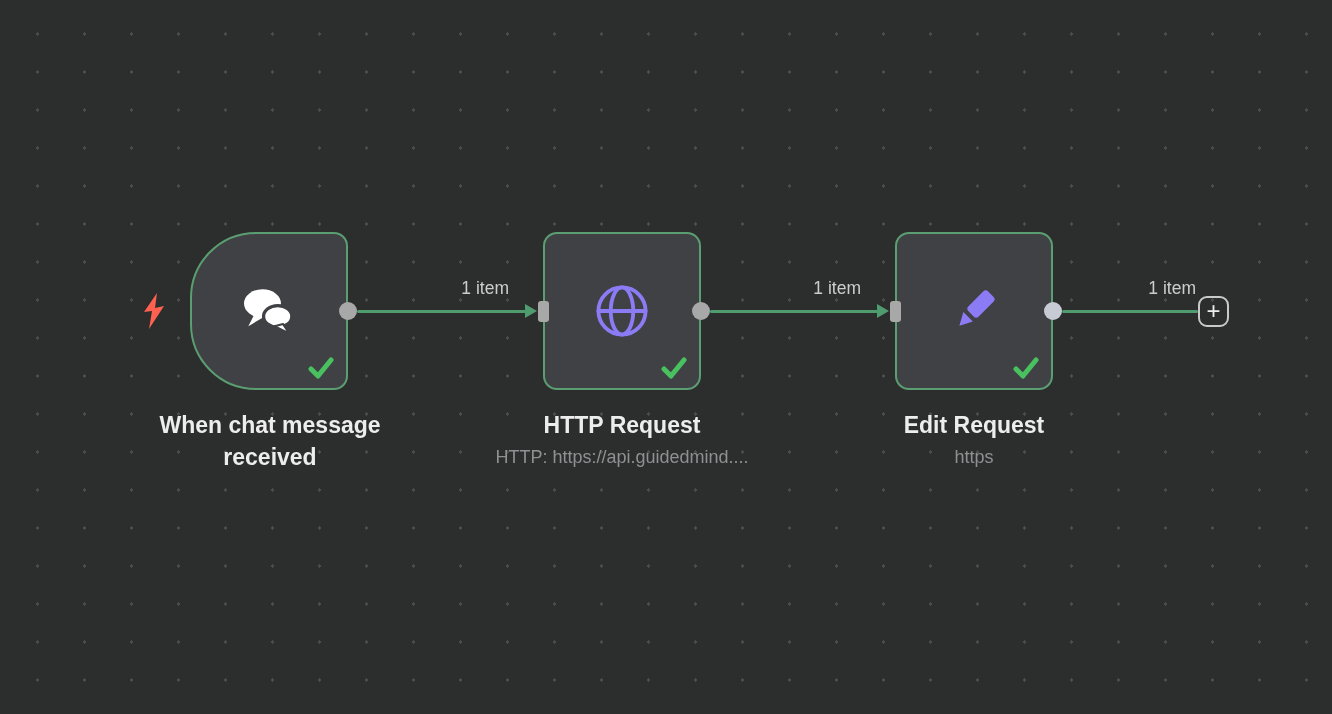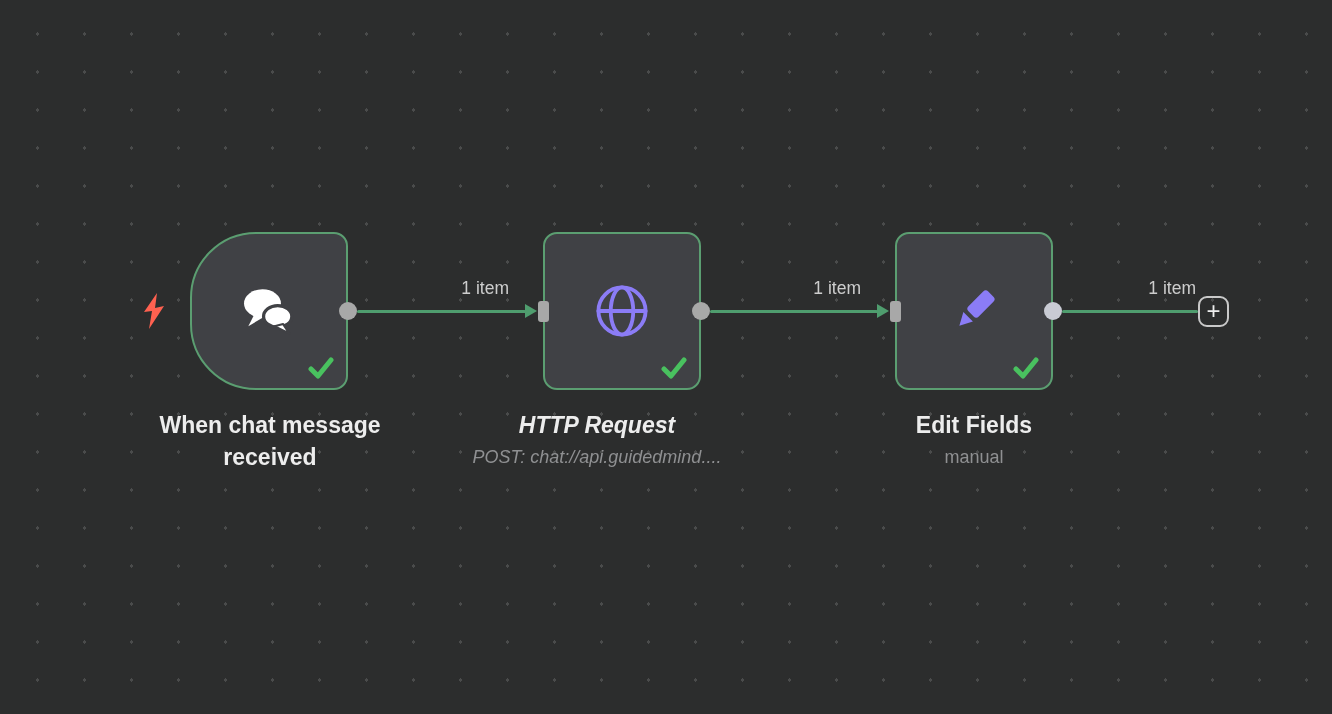--- a/index.html
+++ b/index.html
@@ -154,23 +154,23 @@
     <div class="conn-line"></div>
   </div>
   <div class="conn-label" style="left:1076px; top:278px;">1 item</div>
 
   <div class="add-btn">+</div>
 
   <div class="node-label" style="left:129px; top:401px; width:282px;">
     <div class="node-title">When chat message received</div>
   </div>
 
-  <div class="node-label" style="left:417px; top:401px; width:360px;font-style:italic;">
+  <div class="node-label" style="left:442px; top:401px; width:360px;">
     <div class="node-title">HTTP Request</div>
-    <div class="node-subtitle">POST: chat://api.guidedmind....</div>
+    <div class="node-subtitle">HTTP: https://api.guidedmind....</div>
   </div>
 
   <div class="node-label" style="left:824px; top:401px; width:300px;">
-    <div class="node-title">Edit Fields</div>
-    <div class="node-subtitle">manual</div>
+    <div class="node-title">Edit Request</div>
+    <div class="node-subtitle">https</div>
   </div>
 
 </div>
 
 </body></html>

